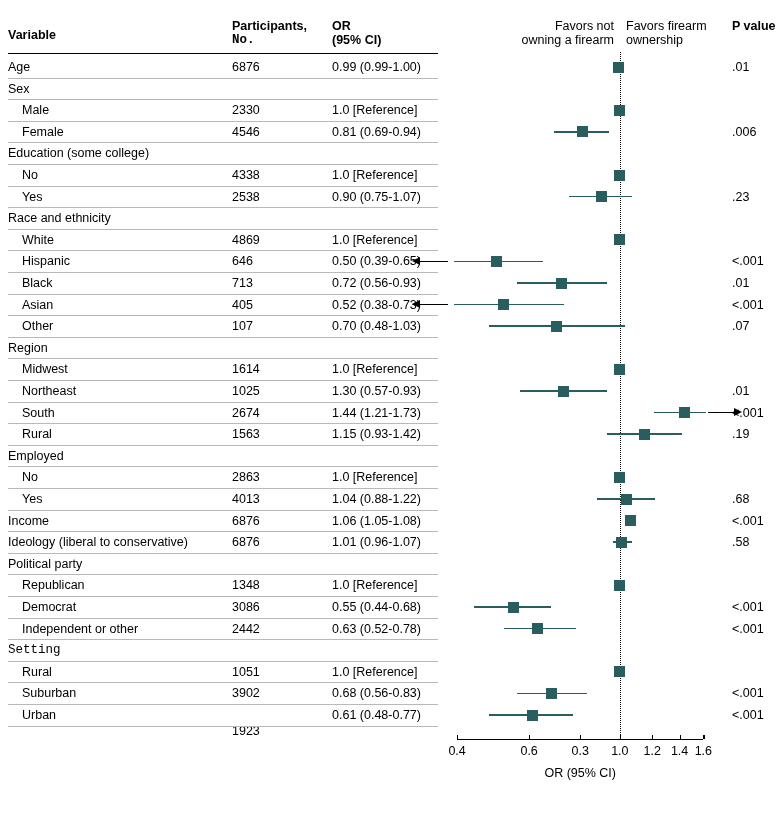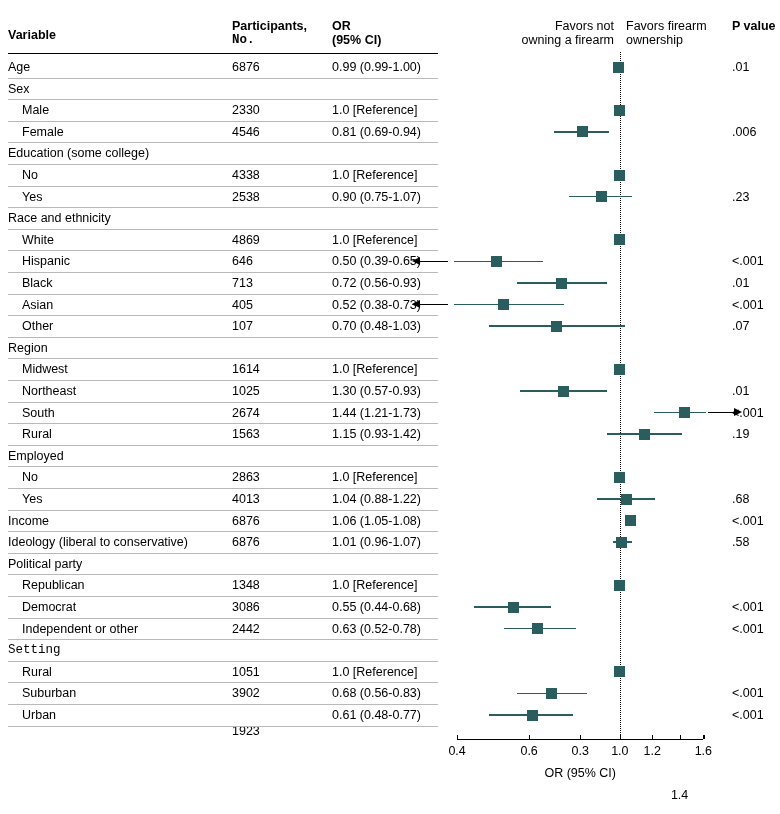--- a/index.html
+++ b/index.html
@@ -309,17 +309,17 @@
     <div class="ticklabel" style="left: 457.11px; top: 736px;">0.4</div>
     <div class="tick" style="left: 529.126px; top: 727px;"></div>
     <div class="ticklabel" style="left: 529.126px; top: 736px;">0.6</div>
     <div class="tick" style="left: 580.222px; top: 727px;"></div>
     <div class="ticklabel" style="left: 580.222px; top: 736px;">0.3</div>
     <div class="tick" style="left: 619.855px; top: 727px;"></div>
     <div class="ticklabel" style="left: 619.855px; top: 736px;">1.0</div>
     <div class="tick" style="left: 652.238px; top: 727px;"></div>
     <div class="ticklabel" style="left: 652.238px; top: 736px;">1.2</div>
     <div class="tick" style="left: 679.617px; top: 727px;"></div>
-    <div class="ticklabel" style="left: 679.617px; top: 736px; margin-top: 44px;">1.4</div>
+    <div class="ticklabel" style="left: 679.617px; top: 736px;">1.4</div>
     <div class="tick" style="left: 703.334px; top: 727px;"></div>
     <div class="ticklabel" style="left: 703.334px; top: 736px;">1.6</div>
     <div class="axistitle" style="left: 580.222px; top: 758px;">OR (95% CI)</div>
   </div>
 
 </body></html>

